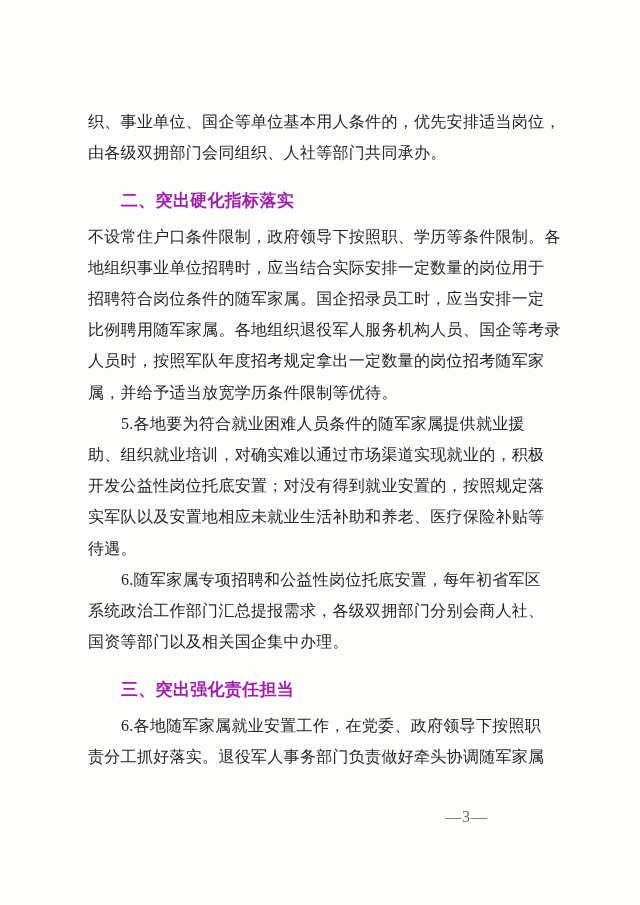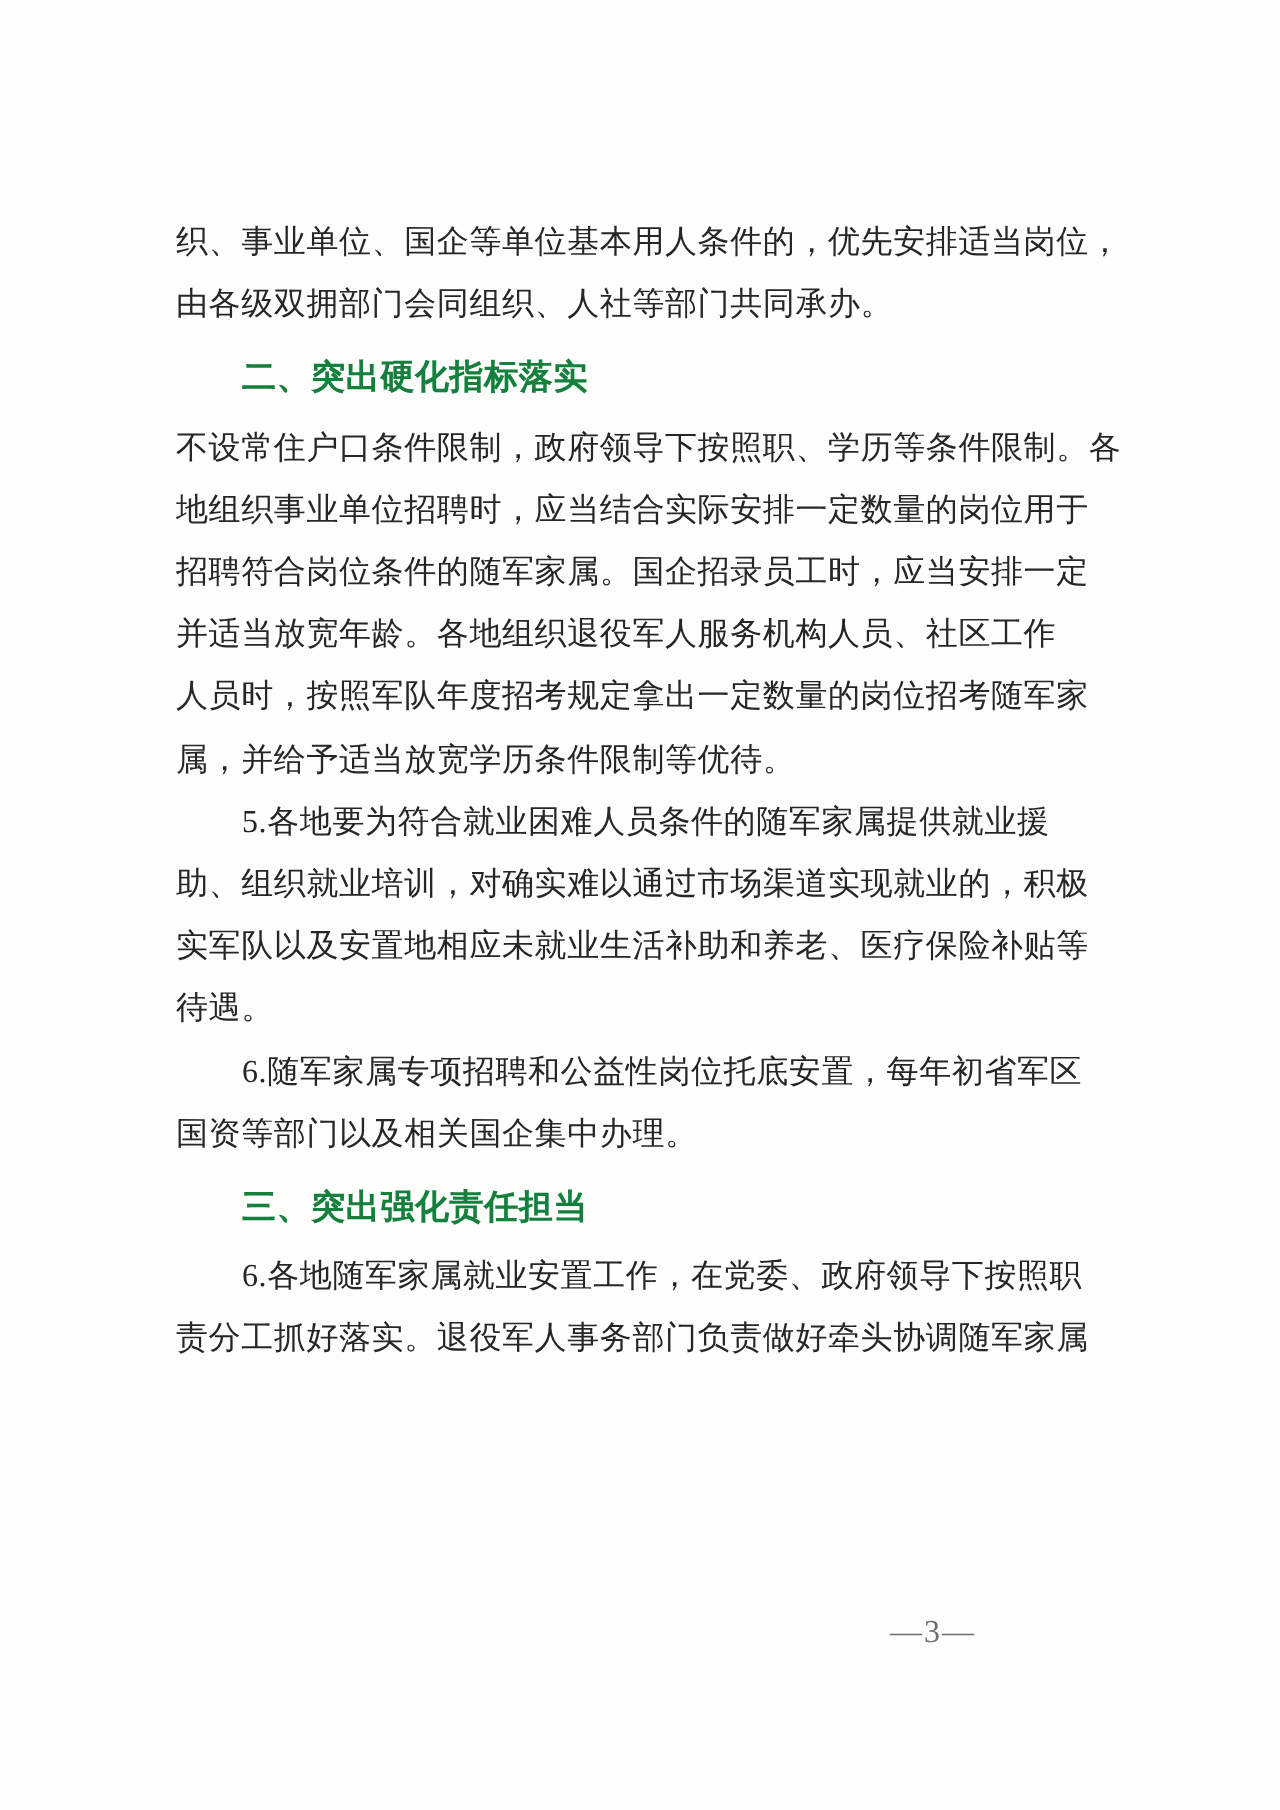--- a/index.html
+++ b/index.html
@@ -37,25 +37,25 @@
     text-align: right;
     text-align-last: left;
   }
   .line.indent {
     padding-left: 33px;
   }
   .heading {
     font-family: "Liberation Sans", "DejaVu Sans", sans-serif;
     font-weight: 700;
     font-size: 17px;
-    color: #15803d;
+    color: #a21caf;
     padding-left: 33px;
     text-align: left;
     text-align-last: left;
-    margin: 5px 0 4px 0;
+    margin: 17px 0 4px 0;
   }
   .page-number {
     position: absolute;
     top: 808px;
     right: 64px;
     font-size: 16px;
     color: #6e6e6e;
     letter-spacing: 1px;
     font-family: "Liberation Serif", "DejaVu Serif", serif;
   }
@@ -67,30 +67,32 @@
   <div class="body-block">
 
     <div class="line">织、事业单位、国企等单位基本用人条件的，优先安排适当岗位，</div>
     <div class="line short">由各级双拥部门会同组织、人社等部门共同承办。</div>
 
     <div class="line heading">二、突出硬化指标落实</div>
 
     <div class="line">不设常住户口条件限制，政府领导下按照职、学历等条件限制。各</div>
     <div class="line">地组织事业单位招聘时，应当结合实际安排一定数量的岗位用于</div>
     <div class="line">招聘符合岗位条件的随军家属。国企招录员工时，应当安排一定</div>
-    <div class="line">并适当放宽年龄。各地组织退役军人服务机构人员、社区工作</div>
+    <div class="line">比例聘用随军家属。各地组织退役军人服务机构人员、国企等考录</div>
     <div class="line">人员时，按照军队年度招考规定拿出一定数量的岗位招考随军家</div>
     <div class="line short">属，并给予适当放宽学历条件限制等优待。</div>
 
     <div class="line indent">5.各地要为符合就业困难人员条件的随军家属提供就业援</div>
     <div class="line">助、组织就业培训，对确实难以通过市场渠道实现就业的，积极</div>
+    <div class="line">开发公益性岗位托底安置；对没有得到就业安置的，按照规定落</div>
     <div class="line">实军队以及安置地相应未就业生活补助和养老、医疗保险补贴等</div>
     <div class="line short">待遇。</div>
 
     <div class="line indent">6.随军家属专项招聘和公益性岗位托底安置，每年初省军区</div>
+    <div class="line">系统政治工作部门汇总提报需求，各级双拥部门分别会商人社、</div>
     <div class="line short">国资等部门以及相关国企集中办理。</div>
 
     <div class="line heading">三、突出强化责任担当</div>
 
     <div class="line indent">6.各地随军家属就业安置工作，在党委、政府领导下按照职</div>
     <div class="line">责分工抓好落实。退役军人事务部门负责做好牵头协调随军家属</div>
 
   </div>
 
   <div class="page-number">—3—</div>

